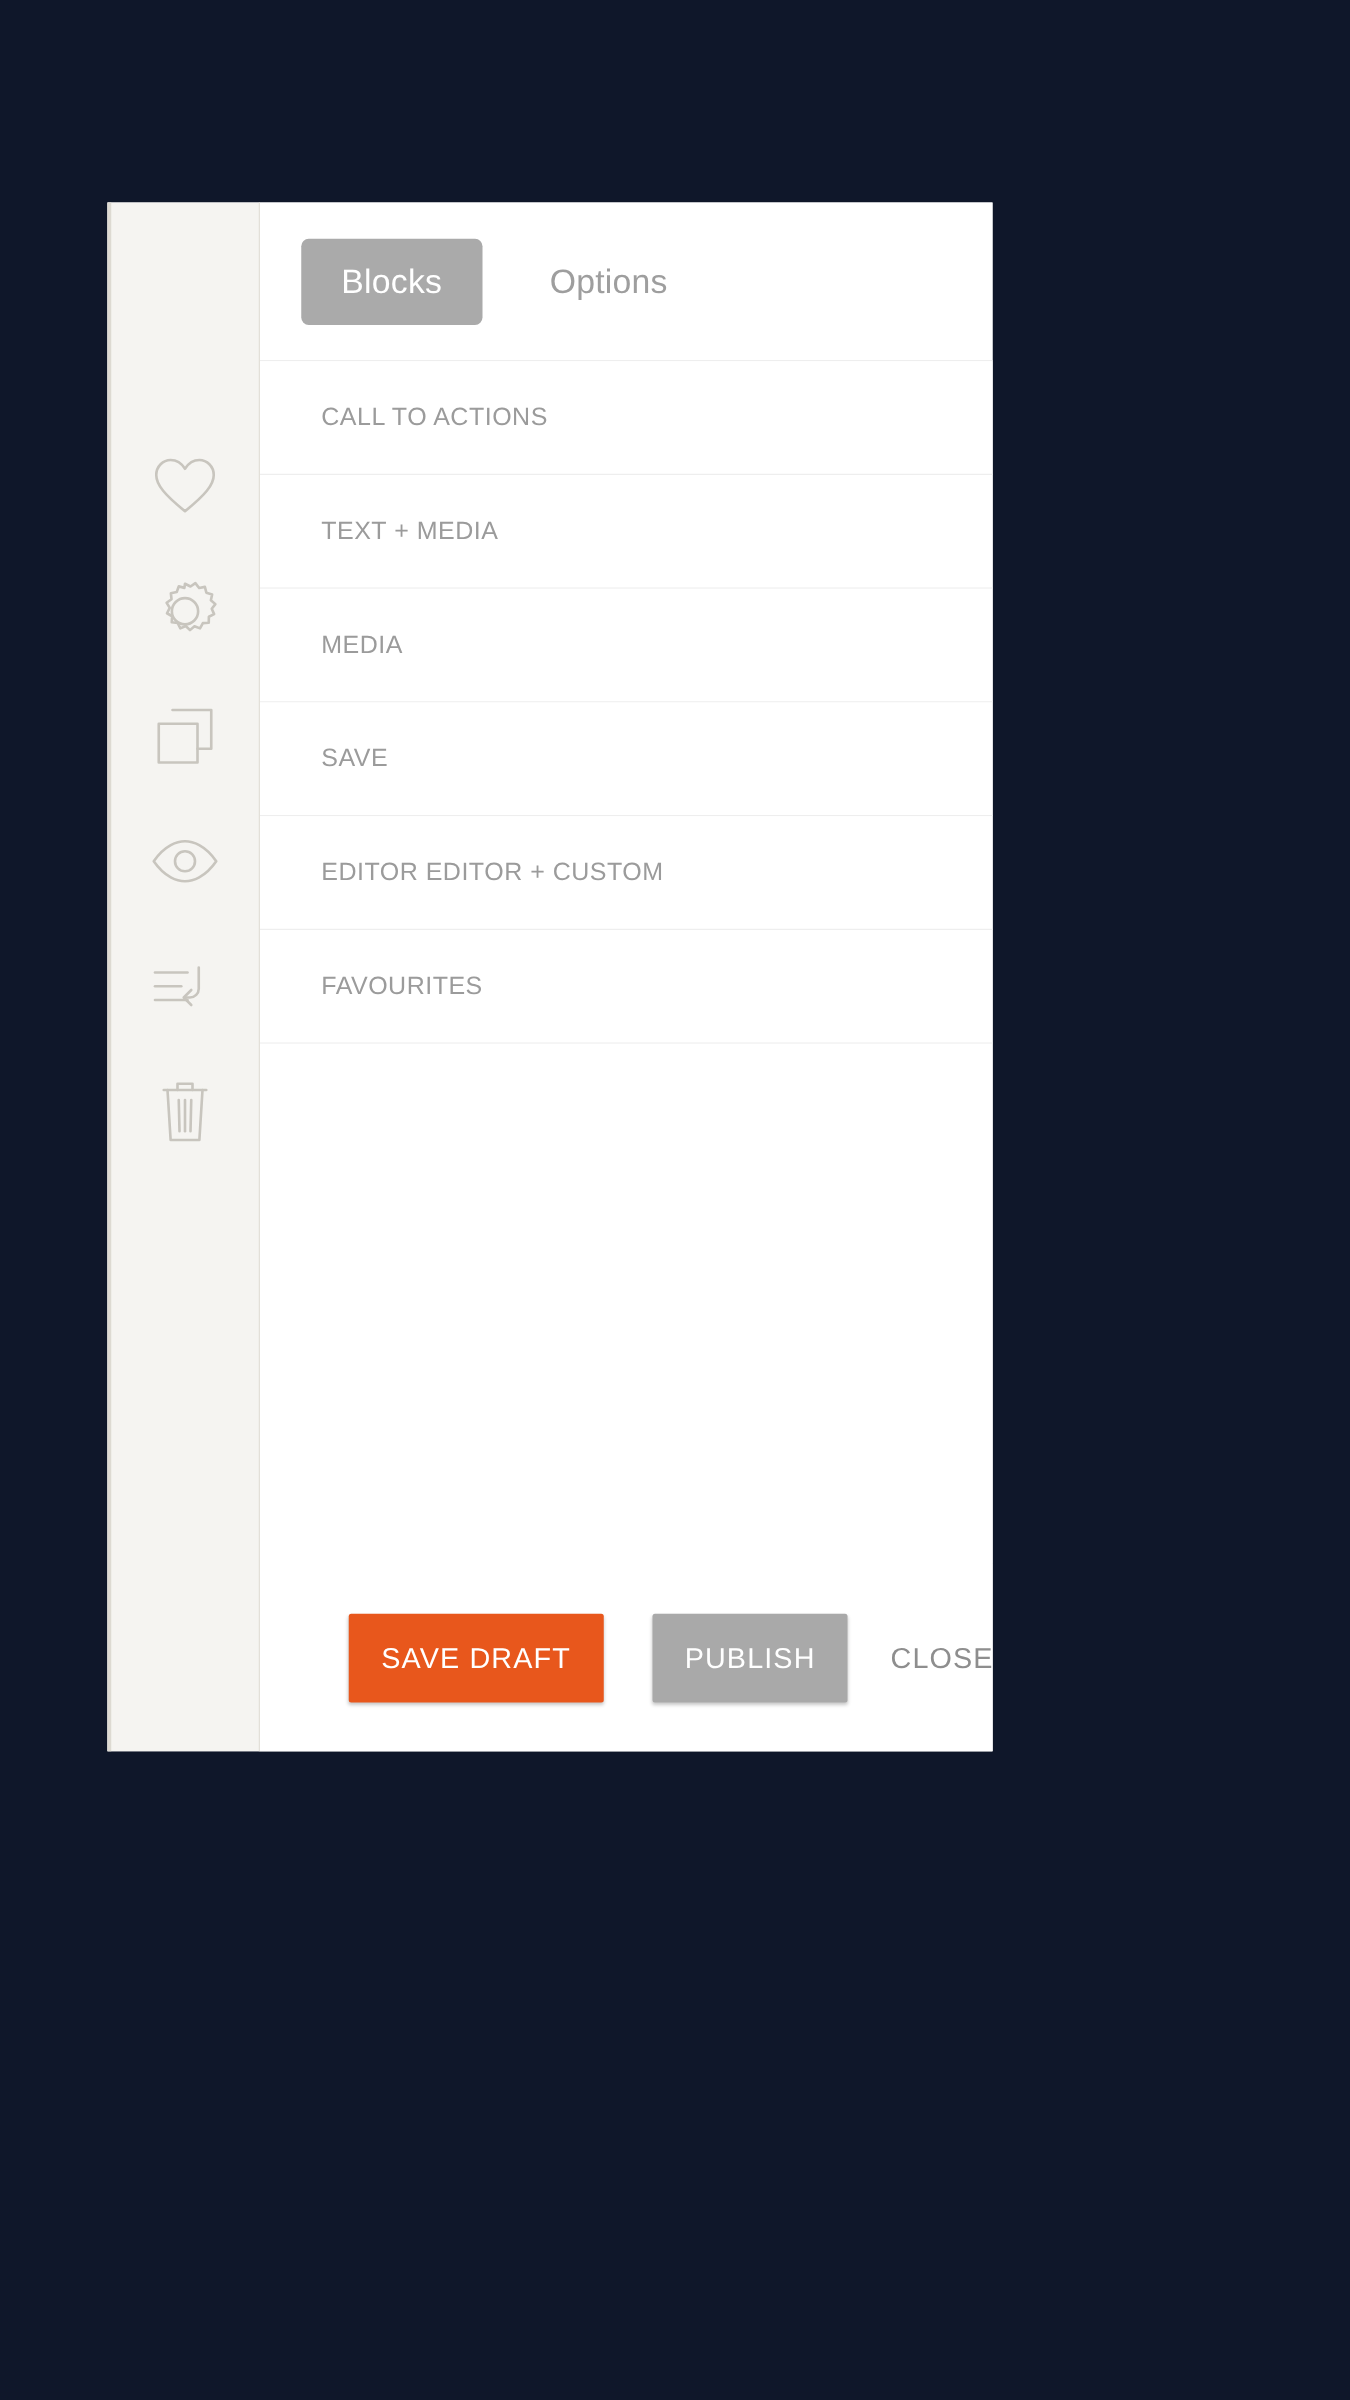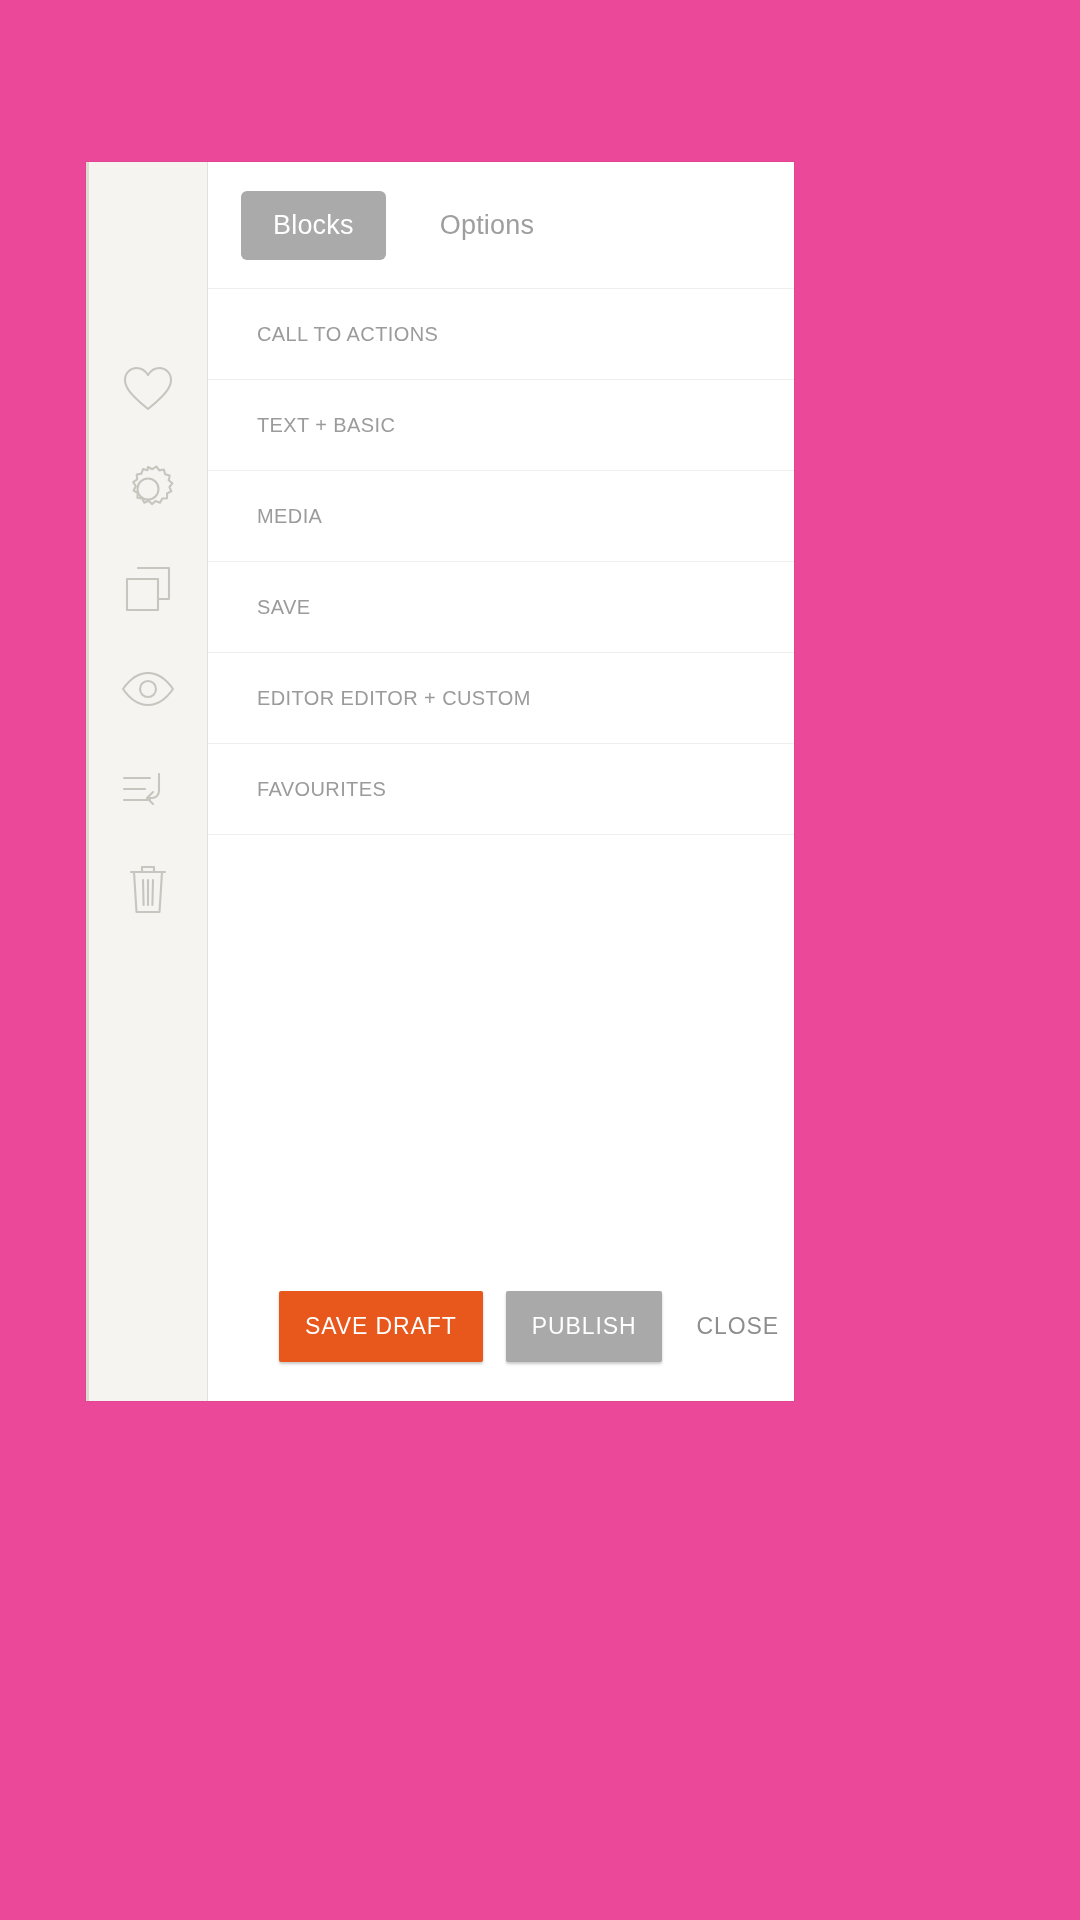--- a/index.html
+++ b/index.html
@@ -3,21 +3,21 @@
 <meta charset="utf-8">
 <style>
   * { margin:0; padding:0; box-sizing:border-box; }
   html, body {
     width:1080px; height:1920px;
     background:#000000;
     font-family:"Liberation Sans", sans-serif;
     overflow:hidden;
   }
 
-  #app-root { position:relative; width:1080px; height:1920px; background:#ec4899; }
+  #app-root { position:relative; width:1080px; height:1920px; background:#0f172a; }
 
   
   .editor-panel {
     position:absolute;
     left:86px; top:162px;
     width:708px; height:1239px;
     display:flex;
     background:#ffffff;
     box-shadow:0 0 0 1px rgba(0,0,0,0.04);
   }
@@ -139,21 +139,21 @@
     margin-left:22px;
   }
   .btn-save {
     background:#e8571c;
     padding:22px 26px;
     box-shadow:0 2px 3px rgba(0,0,0,0.22);
   }
   .btn-publish {
     background:#a9a9a9;
     padding:22px 26px;
-    margin-left:23px;
+    margin-left:39px;
     box-shadow:0 2px 3px rgba(0,0,0,0.22);
   }
   .btn-close {
     background:transparent;
     color:#8e8e8e;
     padding:22px 10px;
     margin-left:24px;
     box-shadow:none;
   }
 </style>
@@ -237,21 +237,21 @@
         <div class="tab inactive">Options</div>
       </div>
 
       <div class="block-list">
 
         <div class="block-row">
           <span class="block-row-label">CALL TO ACTIONS</span>
         </div>
 
         <div class="block-row">
-          <span class="block-row-label">TEXT + BASIC</span>
+          <span class="block-row-label">TEXT + MEDIA</span>
         </div>
 
         <div class="block-row">
           <span class="block-row-label">MEDIA</span>
         </div>
 
         <div class="block-row">
           <span class="block-row-label">SAVE</span>
         </div>
 

